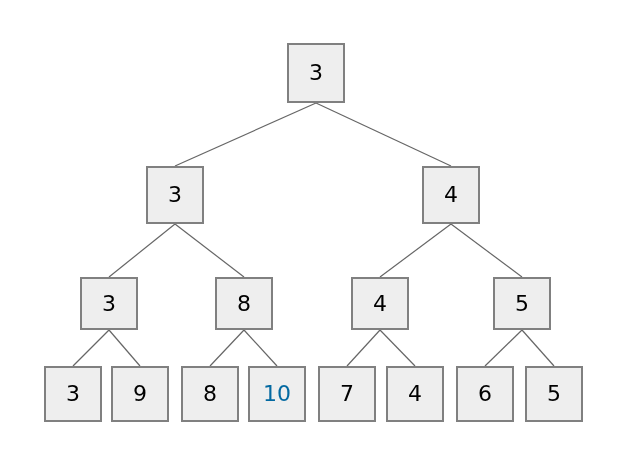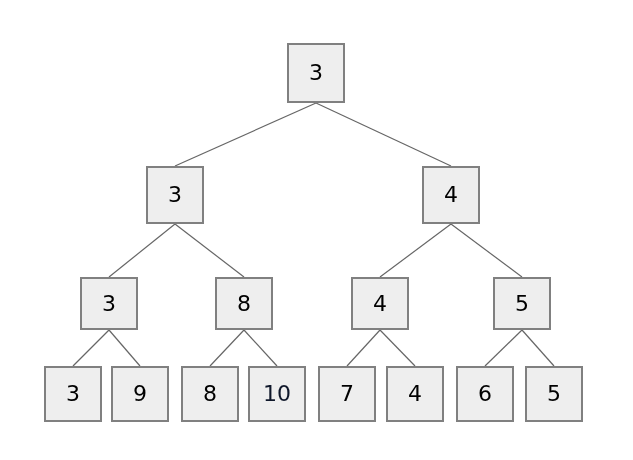--- a/index.html
+++ b/index.html
@@ -91,21 +91,21 @@
       <div class="tree-node" style="left: 44px; top: 366px; width: 58px; height: 56px; background: rgb(238, 238, 238); border-color: rgb(128, 128, 128);">
         <span class="node-label" style="color: rgb(0, 0, 0);">3</span>
       </div>
       <div class="tree-node" style="left: 111px; top: 366px; width: 58px; height: 56px; background: rgb(238, 238, 238); border-color: rgb(128, 128, 128);">
         <span class="node-label" style="color: rgb(0, 0, 0);">9</span>
       </div>
       <div class="tree-node" style="left: 181px; top: 366px; width: 58px; height: 56px; background: rgb(238, 238, 238); border-color: rgb(128, 128, 128);">
         <span class="node-label" style="color: rgb(0, 0, 0);">8</span>
       </div>
       <div class="tree-node" style="left: 248px; top: 366px; width: 58px; height: 56px; background: rgb(238, 238, 238); border-color: rgb(128, 128, 128);">
-        <span class="node-label" style="color: #0f172a;">10</span>
+        <span class="node-label" style="color: #0369a1;">10</span>
       </div>
       <div class="tree-node" style="left: 318px; top: 366px; width: 58px; height: 56px; background: rgb(238, 238, 238); border-color: rgb(128, 128, 128);">
         <span class="node-label" style="color: rgb(0, 0, 0);">7</span>
       </div>
       <div class="tree-node" style="left: 386px; top: 366px; width: 58px; height: 56px; background: rgb(238, 238, 238); border-color: rgb(128, 128, 128);">
         <span class="node-label" style="color: rgb(0, 0, 0);">4</span>
       </div>
       <div class="tree-node" style="left: 456px; top: 366px; width: 58px; height: 56px; background: rgb(238, 238, 238); border-color: rgb(128, 128, 128);">
         <span class="node-label" style="color: rgb(0, 0, 0);">6</span>
       </div>

